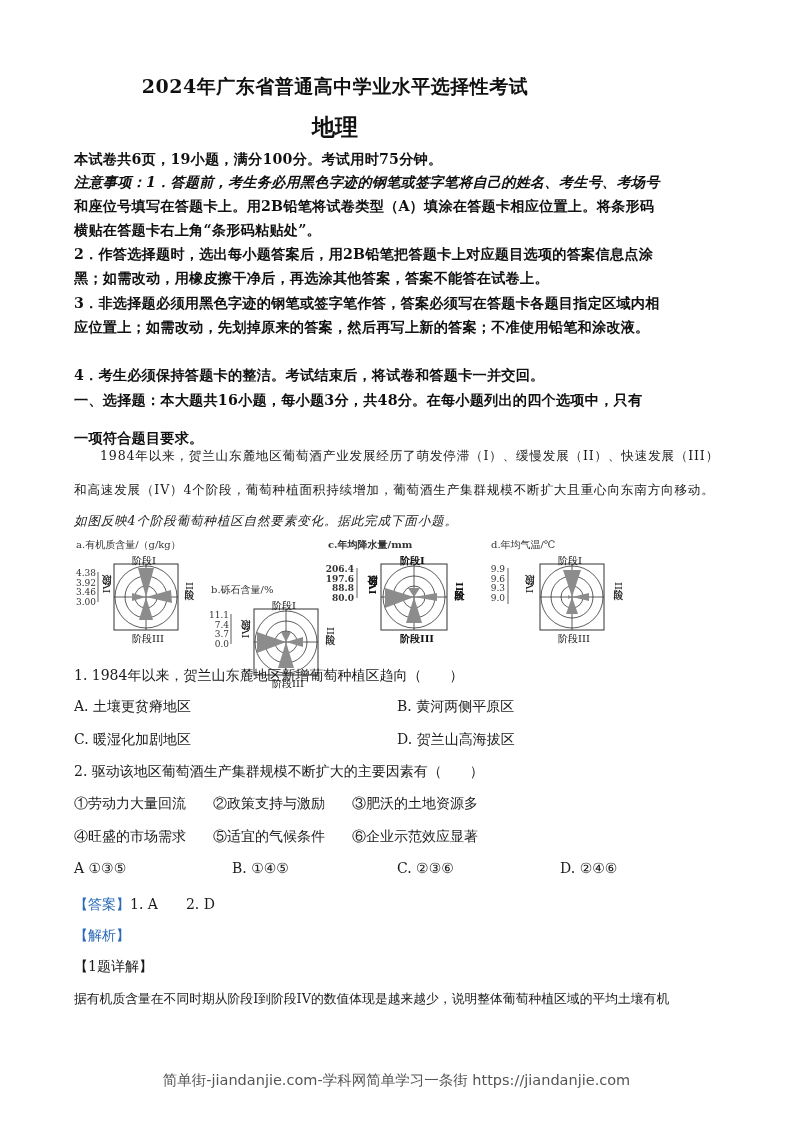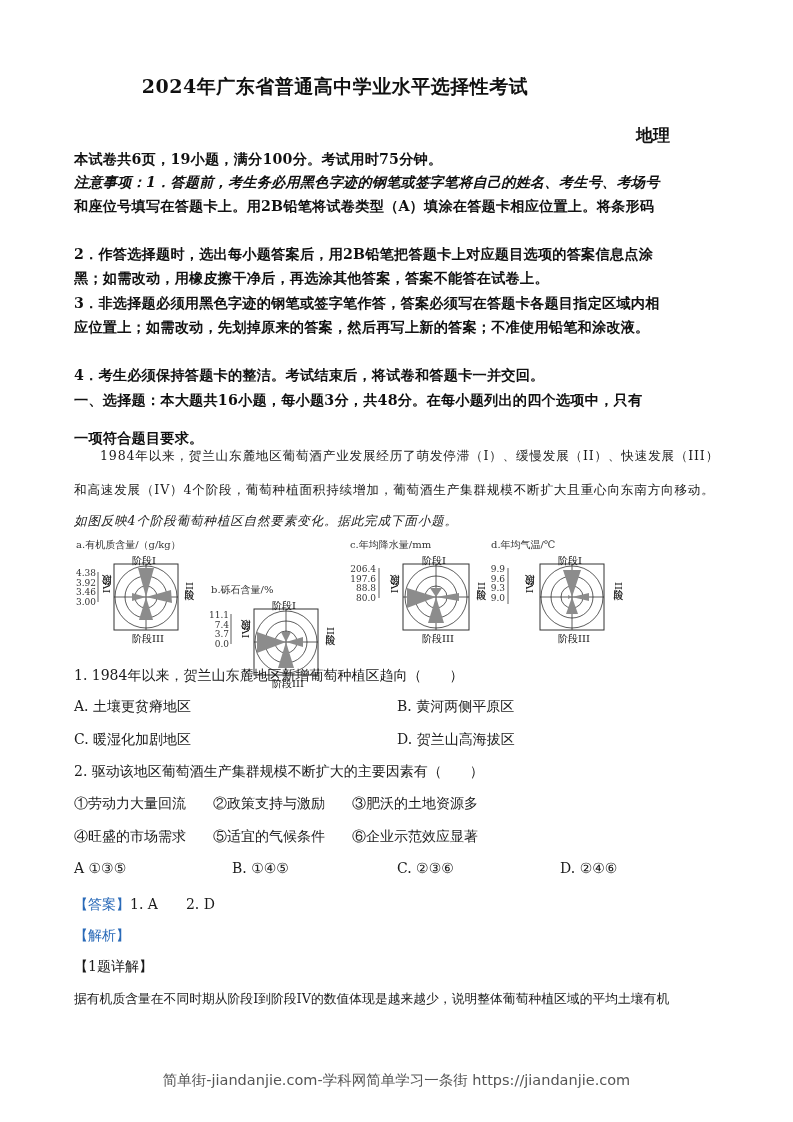--- a/index.html
+++ b/index.html
@@ -1,21 +1,21 @@
 <!DOCTYPE html>
 <html><head>
 <meta charset="utf-8">
 <style>
   html, body { margin: 0; padding: 0; background: #ffffff; }
   body { width: 793px; height: 1122px; position: relative; overflow: hidden;
          font-family: "DejaVu Serif", "Liberation Serif", serif; color: #111; }
   .page { position: absolute; left: 0; top: 0; width: 793px; height: 1122px; }
   .title { position: absolute; left: 0; width: 670px; text-align: center; font-weight: bold; }
   .t1 { top: 74px; font-size: 19px; letter-spacing: 0.5px; }
-  .t2 { top: 124px; font-size: 17px; text-align: right; }
+  .t2 { top: 112px; font-size: 23px; }
   .bline { position: absolute; left: 74px; width: 650px; font-size: 14.2px; font-weight: bold;
            line-height: 18px; white-space: nowrap; letter-spacing: 0.2px; }
   .pline { position: absolute; font-size: 12.6px; white-space: nowrap; letter-spacing: 0.8px; color: #1a1a1a; }
   .qline { position: absolute; font-size: 14px; white-space: nowrap; color: #1a1a1a; }
   .blue { color: #2a6ab8; }
   .footer { position: absolute; top: 1071px; left: 0; width: 793px; text-align: center;
             font-family: "DejaVu Sans", "Liberation Sans", sans-serif; font-size: 14.5px; color: #555; }
   .chart { position: absolute; top: 538px; }
   .chart-title { position: absolute; top: 0; left: 4px; font-size: 10px; white-space: nowrap; color: #333; }
   .chart svg { position: absolute; left: 0; top: 0; }
@@ -25,20 +25,21 @@
 <body>
 
 <div class="page">
 
   <div class="title t1">2024年广东省普通高中学业水平选择性考试</div>
   <div class="title t2">地理</div>
 
   <div class="bline" style="top:150px;">本试卷共6页，19小题，满分100分。考试用时75分钟。</div>
   <div class="bline" style="top:173px;font-style:italic;">注意事项：1．答题前，考生务必用黑色字迹的钢笔或签字笔将自己的姓名、考生号、考场号</div>
   <div class="bline" style="top:197px;">和座位号填写在答题卡上。用2B铅笔将试卷类型（A）填涂在答题卡相应位置上。将条形码</div>
+  <div class="bline" style="top:221px;">横贴在答题卡右上角“条形码粘贴处”。</div>
   <div class="bline" style="top:245px;">2．作答选择题时，选出每小题答案后，用2B铅笔把答题卡上对应题目选项的答案信息点涂</div>
   <div class="bline" style="top:269px;">黑；如需改动，用橡皮擦干净后，再选涂其他答案，答案不能答在试卷上。</div>
   <div class="bline" style="top:294px;">3．非选择题必须用黑色字迹的钢笔或签字笔作答，答案必须写在答题卡各题目指定区域内相</div>
   <div class="bline" style="top:318px;">应位置上；如需改动，先划掉原来的答案，然后再写上新的答案；不准使用铅笔和涂改液。</div>
   <div class="bline" style="top:366px;">4．考生必须保持答题卡的整洁。考试结束后，将试卷和答题卡一并交回。</div>
   <div class="bline" style="top:391px;">一、选择题：本大题共16小题，每小题3分，共48分。在每小题列出的四个选项中，只有</div>
   <div class="bline" style="top:429px;">一项符合题目要求。</div>
 
   <div class="pline" style="top:448px; left:100px;">1984年以来，贺兰山东麓地区葡萄酒产业发展经历了萌发停滞（I）、缓慢发展（II）、快速发展（III）</div>
   <div class="pline" style="top:482px; left:74px;">和高速发展（IV）4个阶段，葡萄种植面积持续增加，葡萄酒生产集群规模不断扩大且重心向东南方向移动。</div>
@@ -91,21 +92,21 @@
       <path d="M79 59 L96 54 L96 64 Z" fill="#8c8c8c"></path>
       <path d="M79 59 L71 85 L87 85 Z" fill="#8c8c8c"></path>
       <path d="M79 59 L50 49 L50 70 Z" fill="#8c8c8c"></path>
     </svg>
     <div style="position:absolute; left:65px; top:16px; font-size:10px;">阶段I</div>
     <div style="position:absolute; left:116px; top:44px; font-size:10px; writing-mode:vertical-rl;">阶段II</div>
     <div style="position:absolute; left:65px; top:94px; font-size:10px;">阶段III</div>
     <div style="position:absolute; left:32px; top:44px; font-size:10px; writing-mode:vertical-rl; transform:rotate(180deg);">阶段IV</div>
   </div>
 
-  <div class="chart" style="left:346px; width:150px; height:118px;">
+  <div class="chart" style="left:324px; width:150px; height:118px;font-weight:bold;">
     <div class="chart-title">c.年均降水量/mm</div>
     <div class="ticks" style="left:0; top:27px; width:30px;">
       <div>206.4</div>
         <div>197.6</div>
       <div>88.8</div>
         <div>80.0</div>
     </div>
     <svg width="150" height="118">
       <line x1="33" y1="30" x2="33" y2="60" stroke="#333" stroke-width="0.8"></line>
       <rect x="57" y="26" width="66" height="66" fill="none" stroke="#333" stroke-width="1"></rect>

